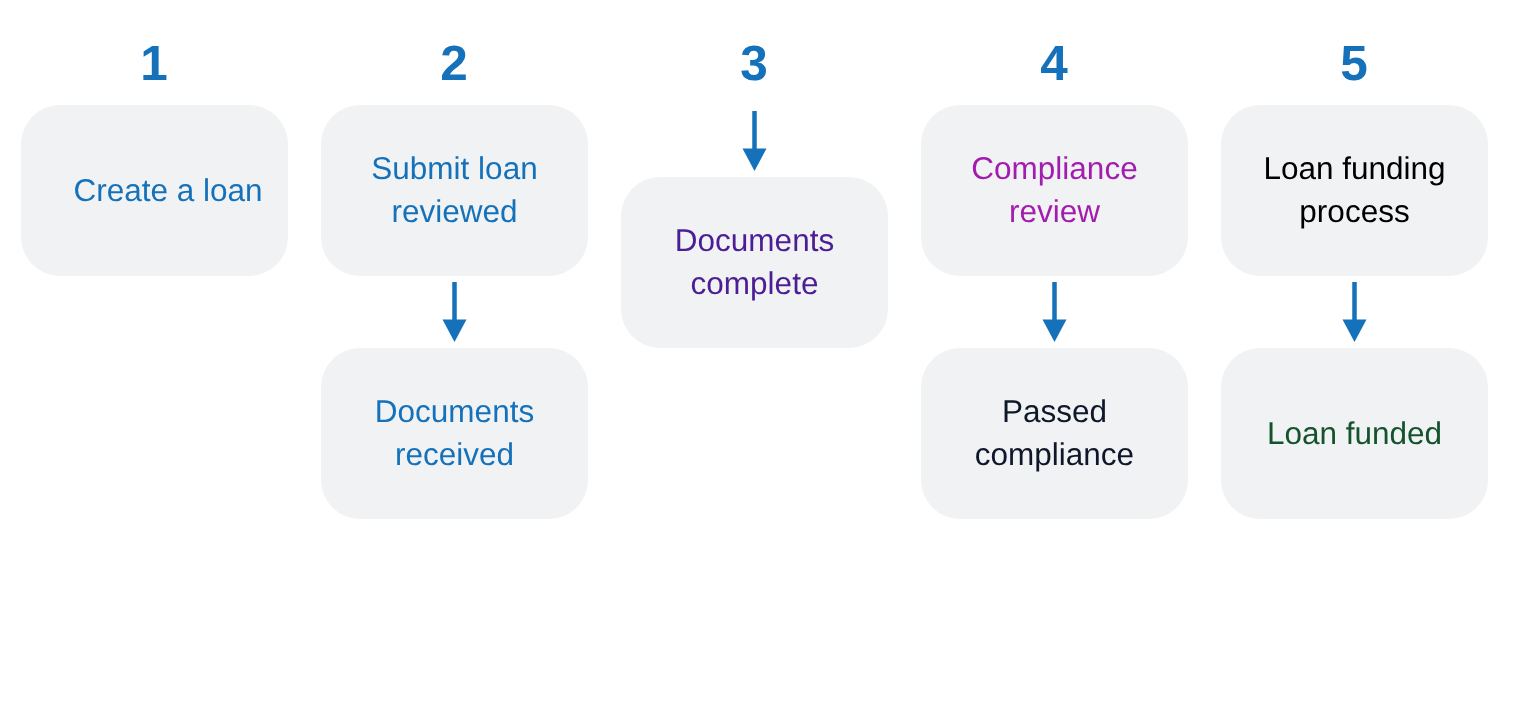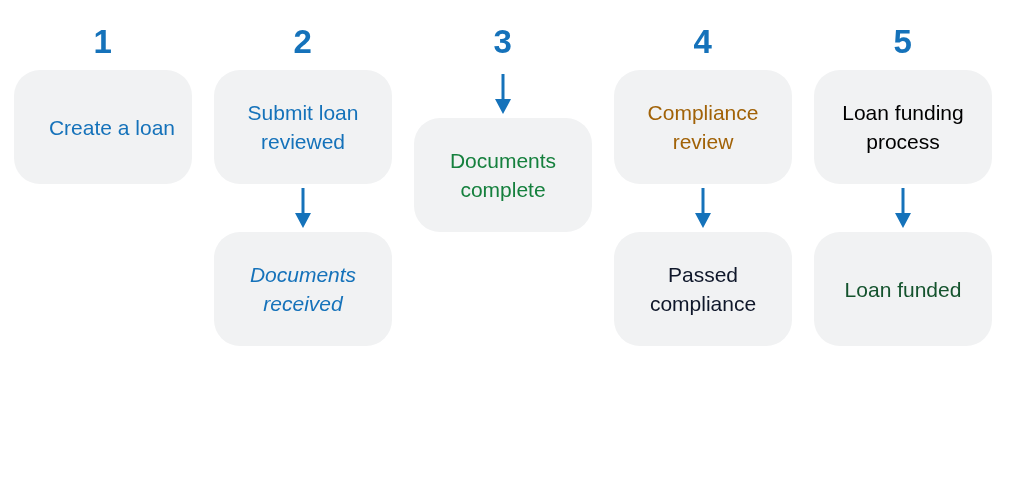--- a/index.html
+++ b/index.html
@@ -77,41 +77,41 @@
       <div class="box">
         <span style="color: rgb(21, 114, 186);">Submit loan reviewed</span>
       </div>
       <div class="arrow-wrap" style="color: rgb(21, 114, 186);">
         <svg width="24" height="44" viewBox="0 0 24 44" aria-hidden="true">
           <line x1="12" y1="2" x2="12" y2="28" stroke="currentColor" stroke-width="3"></line>
           <polygon points="4,27 20,27 12,42" fill="currentColor"></polygon>
         </svg>
       </div>
       <div class="box">
-        <span style="color: rgb(21, 114, 186); font-style: italic;">Documents received</span>
+        <span style="color: rgb(21, 114, 186);">Documents received</span>
       </div>
     </div>
 
     <div class="column">
       <div class="step-number" style="color: rgb(21, 114, 186);">3</div>
       <div class="arrow-wrap" style="color: rgb(21, 114, 186);">
         <svg width="24" height="44" viewBox="0 0 24 44" aria-hidden="true">
           <line x1="12" y1="2" x2="12" y2="28" stroke="currentColor" stroke-width="3"></line>
           <polygon points="4,27 20,27 12,42" fill="currentColor"></polygon>
         </svg>
       </div>
       <div class="box">
-        <span style="color: #15803d;">Documents complete</span>
+        <span style="color: #4c1d95;">Documents complete</span>
       </div>
     </div>
 
     <div class="column">
       <div class="step-number" style="color: rgb(21, 114, 186);">4</div>
       <div class="box">
-        <span style="color: #a16207;">Compliance review</span>
+        <span style="color: #a21caf;">Compliance review</span>
       </div>
       <div class="arrow-wrap" style="color: rgb(21, 114, 186);">
         <svg width="24" height="44" viewBox="0 0 24 44" aria-hidden="true">
           <line x1="12" y1="2" x2="12" y2="28" stroke="currentColor" stroke-width="3"></line>
           <polygon points="4,27 20,27 12,42" fill="currentColor"></polygon>
         </svg>
       </div>
       <div class="box">
         <span style="color: #0f172a;">Passed compliance</span>
       </div>

